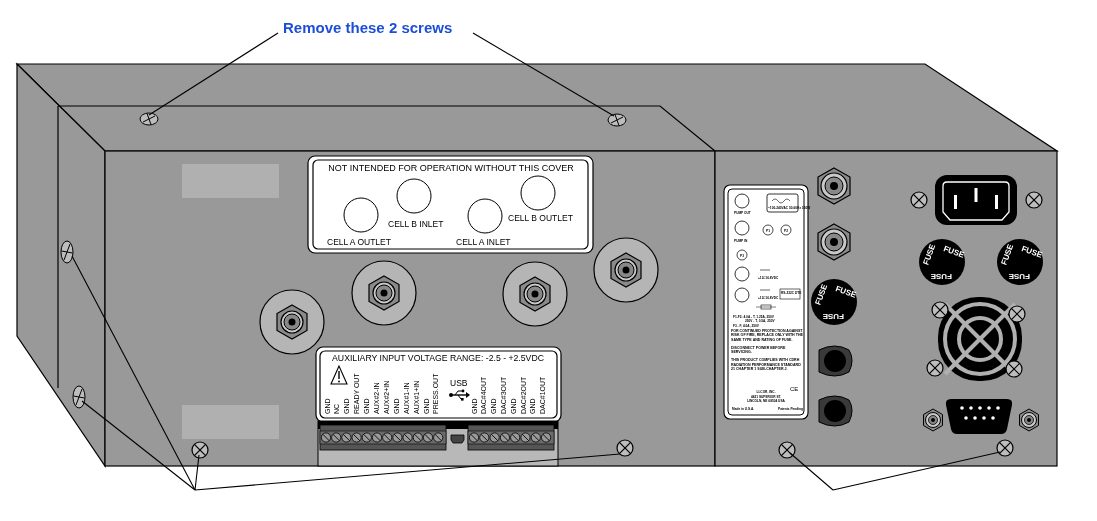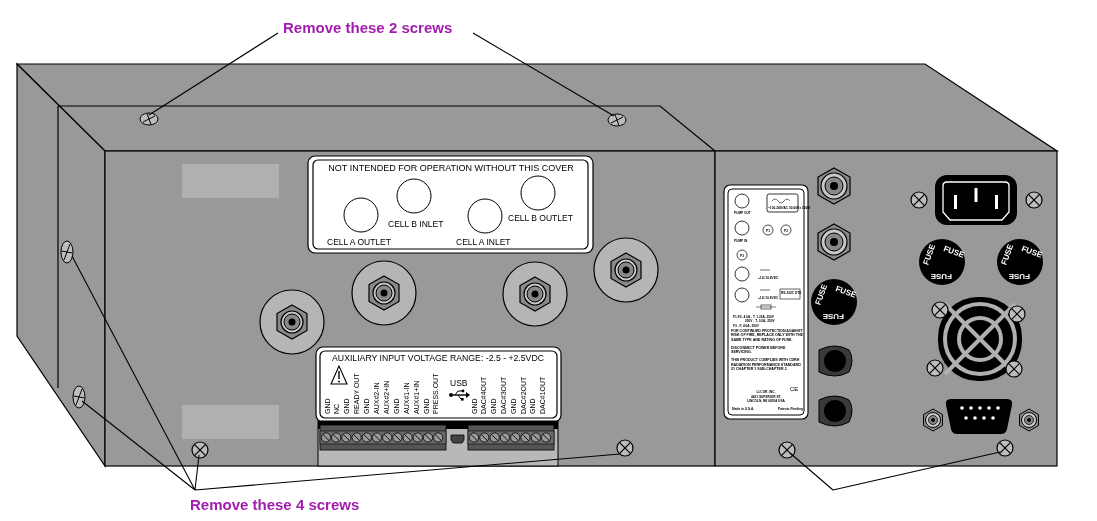--- a/index.html
+++ b/index.html
@@ -1,19 +1,19 @@
 <!DOCTYPE html>
 <html><head>
 <meta charset="utf-8">
 <style>
   html,body{margin:0;padding:0;background:#fff;}
   body{width:1097px;height:521px;overflow:hidden;font-family:"Liberation Sans",sans-serif;}
   #stage{position:relative;width:1097px;height:521px;}
   svg{position:absolute;left:0;top:0;}
-  .callout{position:absolute;font-family:"Liberation Sans",sans-serif;font-weight:bold;font-size:15px;color:#a21caf;white-space:nowrap;}
+  .callout{position:absolute;font-family:"Liberation Sans",sans-serif;font-weight:bold;font-size:15px;color:#1d4ed8;white-space:nowrap;}
   .lbl{font-family:"Liberation Sans",sans-serif;fill:#000;}
   .tiny{font-family:"Liberation Sans",sans-serif;font-size:3.2px;fill:#000;font-weight:bold;}
 </style>
 </head>
 <body>
 
 <div id="stage">
 <svg width="1097" height="521" viewBox="0 0 1097 521" xmlns="http://www.w3.org/2000/svg">
   <defs>
     <g id="screw-x">
@@ -304,14 +304,13 @@
     <line x1="195" y1="490" x2="72" y2="256"></line>
     <line x1="195" y1="490" x2="82" y2="401"></line>
     <line x1="195" y1="490" x2="199" y2="455"></line>
     <line x1="195" y1="490" x2="620" y2="454"></line>
     <line x1="833" y1="490" x2="790" y2="453"></line>
     <line x1="833" y1="490" x2="1000" y2="452"></line>
   </g>
 </svg>
 
 <div class="callout" style="left:283px;top:19px;">Remove these 2 screws</div>
-<div class="callout" style="left:190px;top:496px;">Remove these 4 screws</div>
 </div>
 
 </body></html>

